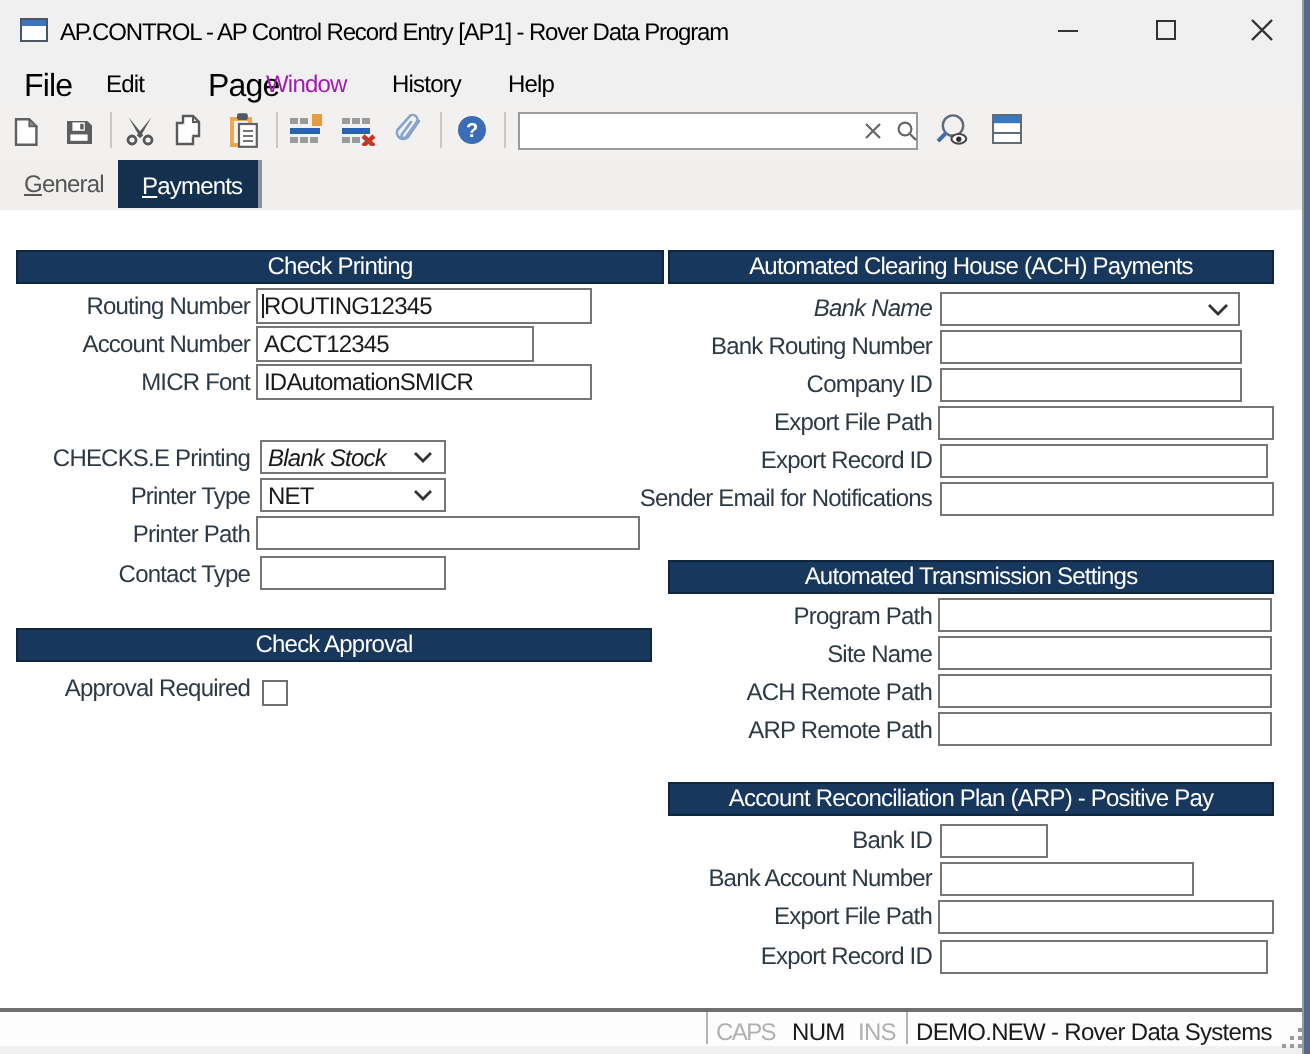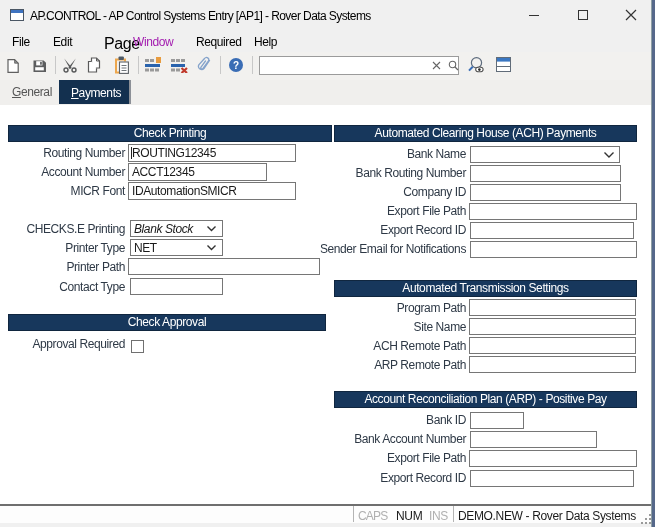--- a/index.html
+++ b/index.html
@@ -13,33 +13,33 @@
 .ssep { position:absolute; width:1px; background:#b4b4b4; top:506px; height:16px; }
 </style>
 </head>
 <body>
 
 <div class="abs" style="left:0;top:0;width:651px;height:32px;background:#f0f0f0;"></div>
 <svg class="abs" style="left:10px;top:9px" width="14" height="12" viewBox="0 0 14 12">
   <rect x="0.5" y="0.5" width="13" height="11" fill="#fff" stroke="#4a5664"></rect>
   <rect x="1" y="1" width="12" height="3" fill="#3e73c0"></rect>
 </svg>
-<div class="abs" style="left:30px;top:9px;font-size:12px;letter-spacing:-0.58px;color:#000;">AP.CONTROL - AP Control Systems Entry [AP1] - Rover Data Systems</div>
+<div class="abs" style="left:30px;top:9px;font-size:12px;letter-spacing:-0.58px;color:#000;">AP.CONTROL - AP Control Record Entry [AP1] - Rover Data Program</div>
 <div class="abs" style="left:529px;top:15px;width:10px;height:1px;background:#333;"></div>
 <div class="abs" style="left:578px;top:10px;width:10px;height:10px;border:1px solid #333;"></div>
 <svg class="abs" style="left:625px;top:9px" width="12" height="12" viewBox="0 0 12 12">
   <path d="M1 1 L11 11 M11 1 L1 11" stroke="#333" stroke-width="1.2" fill="none"></path>
 </svg>
 
 <div class="abs" style="left:0;top:32px;width:651px;height:20px;background:#f0f0f0;"></div>
-<div class="abs" style="left:12px;top:35px;font-size:12px;letter-spacing:-0.4px;color:#000;">File</div>
+<div class="abs" style="left:12px;top:35px;font-size:16px;letter-spacing:-0.4px;color:#000;">File</div>
 <div class="abs" style="left:53px;top:35px;font-size:12px;letter-spacing:-0.4px;color:#000;">Edit</div>
 <div class="abs" style="left:104px;top:35px;font-size:16px;letter-spacing:-0.4px;color:#000;">Page</div>
 <div class="abs" style="left:133px;top:35px;font-size:12px;letter-spacing:-0.4px;color:#a21caf;">Window</div>
-<div class="abs" style="left:196px;top:35px;font-size:12px;letter-spacing:-0.4px;color:#000;">Required</div>
+<div class="abs" style="left:196px;top:35px;font-size:12px;letter-spacing:-0.4px;color:#000;">History</div>
 <div class="abs" style="left:254px;top:35px;font-size:12px;letter-spacing:-0.4px;color:#000;">Help</div>
 
 <div class="abs" style="left:0;top:52px;width:651px;height:28px;background:#f2f1ef;"></div>
 
 <svg class="abs" style="left:7px;top:59px" width="12" height="14" viewBox="0 0 12 14">
   <path d="M1 0.6 h6.6 l3.6 3.6 v9.2 h-10.2 z" fill="#fff" stroke="#606060" stroke-width="1.2"></path>
   <path d="M7.6 0.6 v3.6 h3.6 z" fill="#8d8d8d" stroke="#606060" stroke-width="0.8"></path>
 </svg>
 
 <svg class="abs" style="left:33px;top:60px" width="13" height="12" viewBox="0 0 13 12">
@@ -154,21 +154,21 @@
 <div class="lbl" style="left:0;top:259px;width:125px;">Printer Path</div>
 <div class="box" style="left:128px;top:258px;width:192px;height:17px;"></div>
 <div class="lbl" style="left:0;top:279px;width:125px;">Contact Type</div>
 <div class="box" style="left:130px;top:278px;width:93px;height:17px;"></div>
 
 <div class="hdr" style="left:8px;top:314px;width:318px;">Check Approval</div>
 <div class="lbl" style="left:0;top:336px;width:125px;">Approval Required</div>
 <div class="abs" style="left:131px;top:340px;width:13px;height:13px;background:#fff;border:1px solid #707070;"></div>
 
 <div class="hdr" style="left:334px;top:125px;width:303px;">Automated Clearing House (ACH) Payments</div>
-<div class="lbl" style="left:334px;top:146px;width:132px;">Bank Name</div>
+<div class="lbl" style="left:334px;top:146px;width:132px;font-style:italic;">Bank Name</div>
 <div class="box" style="left:470px;top:146px;width:150px;height:17px;">
   <svg style="position:absolute;right:5px;top:5px" width="10" height="6" viewBox="0 0 10 6">
       <path d="M0.5 0.5 L5 5 L9.5 0.5" fill="none" stroke="#333" stroke-width="1.4"></path>
     </svg>
 </div>
 <div class="lbl" style="left:334px;top:165px;width:132px;">Bank Routing Number</div>
 <div class="box" style="left:470px;top:165px;width:151px;height:17px;"></div>
 <div class="lbl" style="left:334px;top:184px;width:132px;">Company ID</div>
 <div class="box" style="left:470px;top:184px;width:151px;height:17px;"></div>
 <div class="lbl" style="left:334px;top:203px;width:132px;">Export File Path</div>

